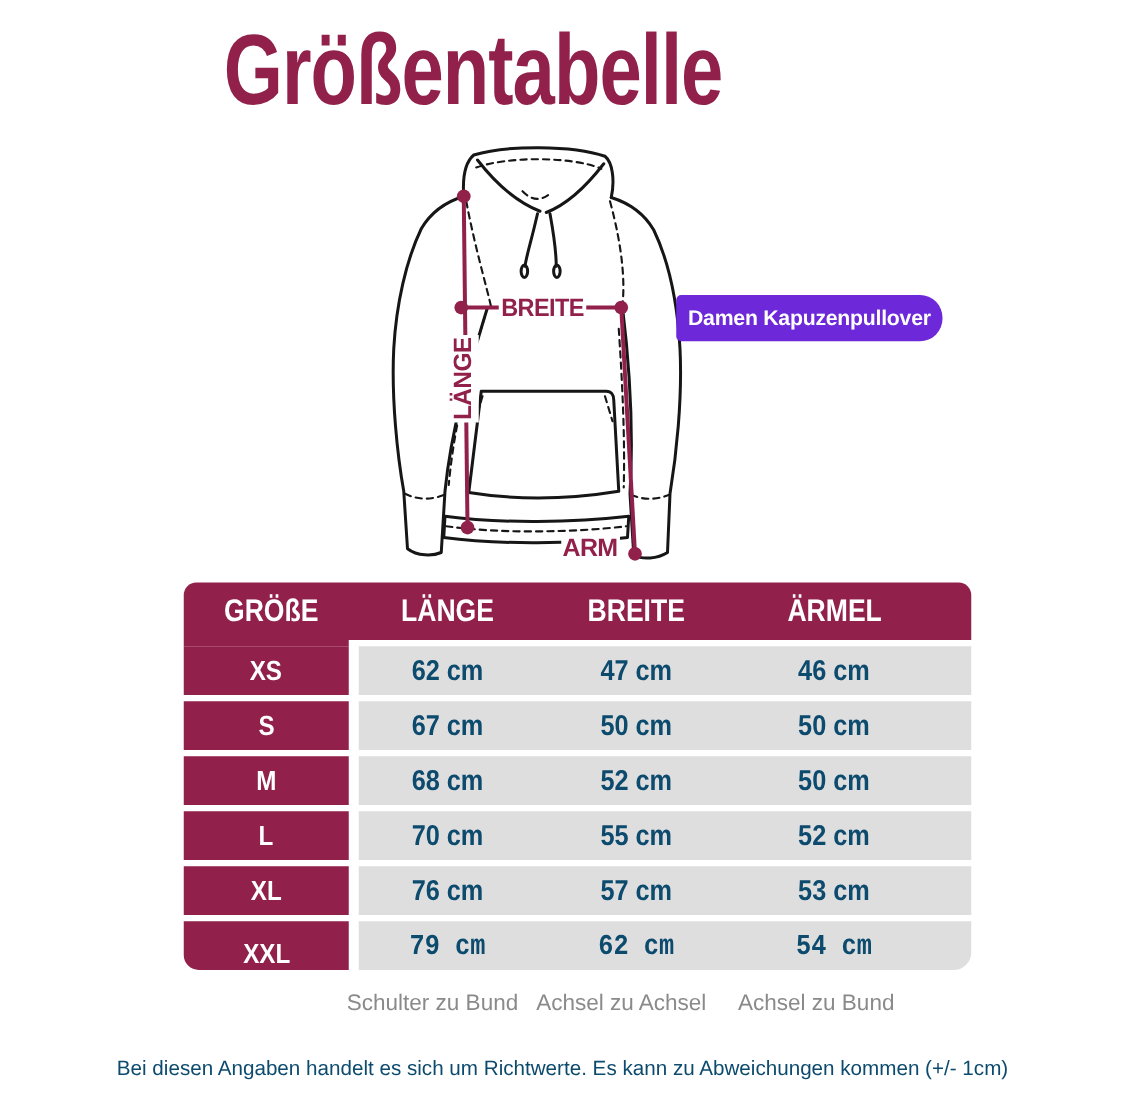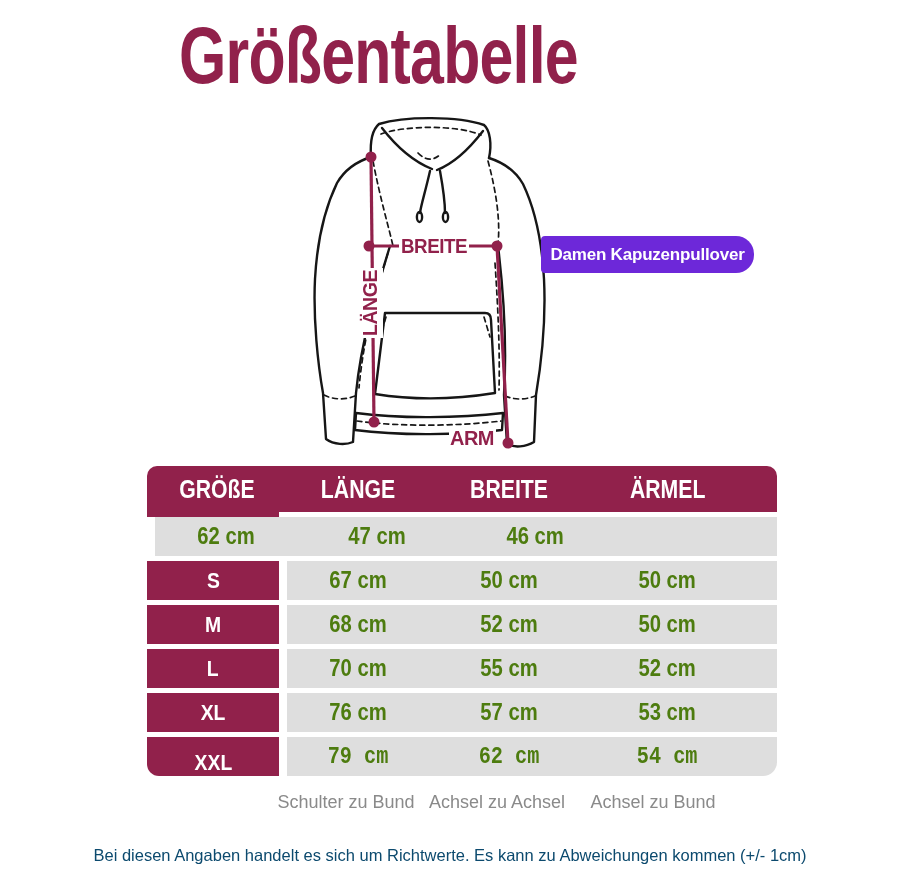--- a/index.html
+++ b/index.html
@@ -33,21 +33,21 @@
          color:#fff;font-size:25px;font-weight:bold;}
   .thead::after{content:"";position:absolute;left:0;bottom:-5px;width:132px;height:5px;background:#91214B;}
   .th{text-align:center;transform:scaleX(0.85);}
   .th:last-child{padding-right:36px;}
   .trow{display:flex;margin-top:5px;height:39px;}
   .size-cell{width:132px;background:#91214B;color:#fff;font-size:22px;font-weight:bold;
              display:flex;align-items:center;justify-content:center;flex:0 0 132px;}
   .size-cell .sq{transform:scaleX(0.88);}
   .gap{width:8px;flex:0 0 8px;}
   .grey-strip{flex:1;background:#DEDEDE;display:grid;grid-template-columns:142px 160px 188px;
-              align-items:center;color:#4d7c0f;font-size:23px;font-weight:bold;}
+              align-items:center;color:#0c4a6e;font-size:23px;font-weight:bold;}
   .val{text-align:center;transform:scaleX(0.88);}
   .val:last-child{padding-right:36px;}
   .trow:last-child .size-cell{border-radius:0 0 0 12px;align-items:flex-end;}
   .trow:last-child .grey-strip{border-radius:0 0 14px 0;font-family:Liberation Mono, monospace;}
 
   
   #col-notes{left:275px;top:792px;width:490px;display:grid;grid-template-columns:142px 160px 188px;
              color:#8a8a8a;font-size:18px;}
   #col-notes .note{text-align:center;}
   #col-notes .note:last-child{padding-right:36px;}
@@ -111,20 +111,23 @@
 
   <div id="size-table" class="abs">
     <div class="thead">
       <div class="th">GRÖßE</div>
       <div class="th">LÄNGE</div>
       <div class="th">BREITE</div>
       <div class="th">ÄRMEL</div>
     </div>
 
     <div class="trow">
+      <div class="size-cell">
+          <span class="sq">XS</span>
+        </div>
       <div class="gap"></div>
       <div class="grey-strip">
         <div class="val">62 cm</div>
         <div class="val">47 cm</div>
         <div class="val">46 cm</div>
       </div>
     </div>
 
     <div class="trow">
       <div class="size-cell">

